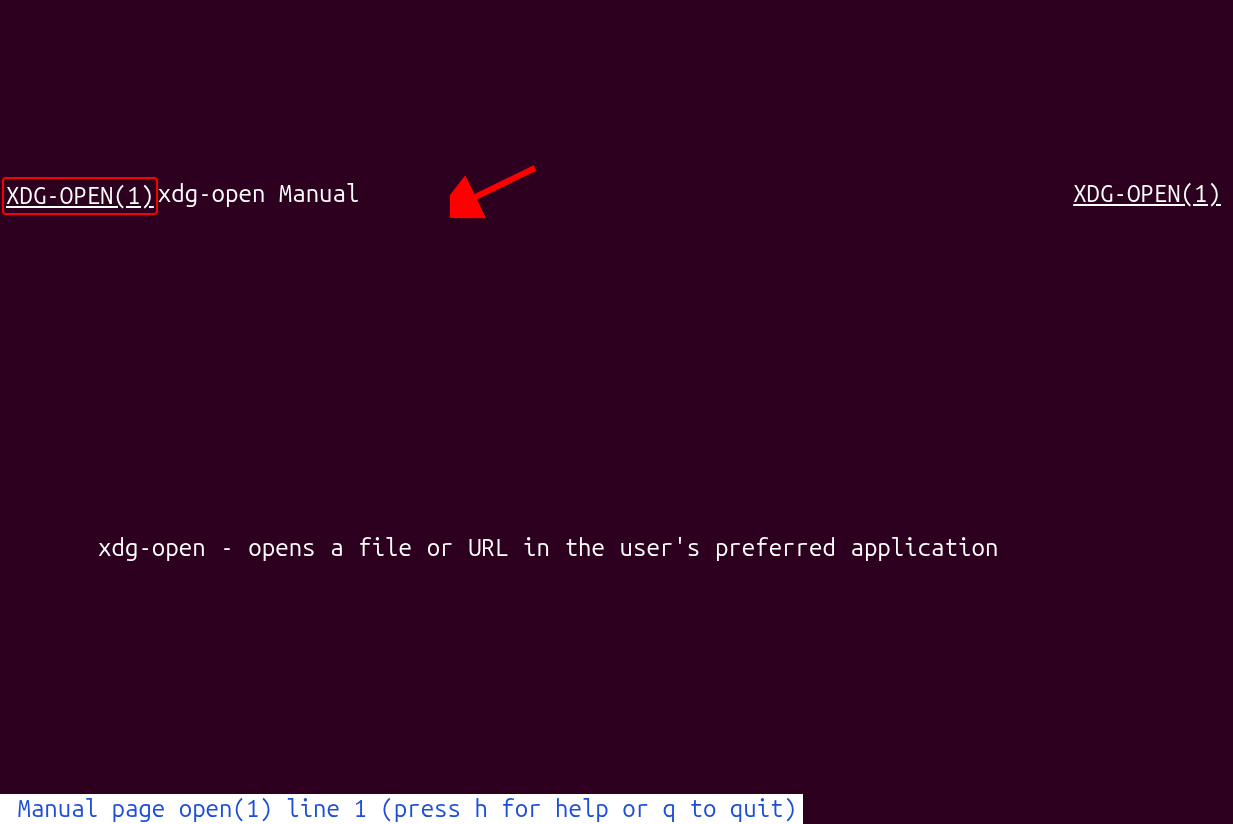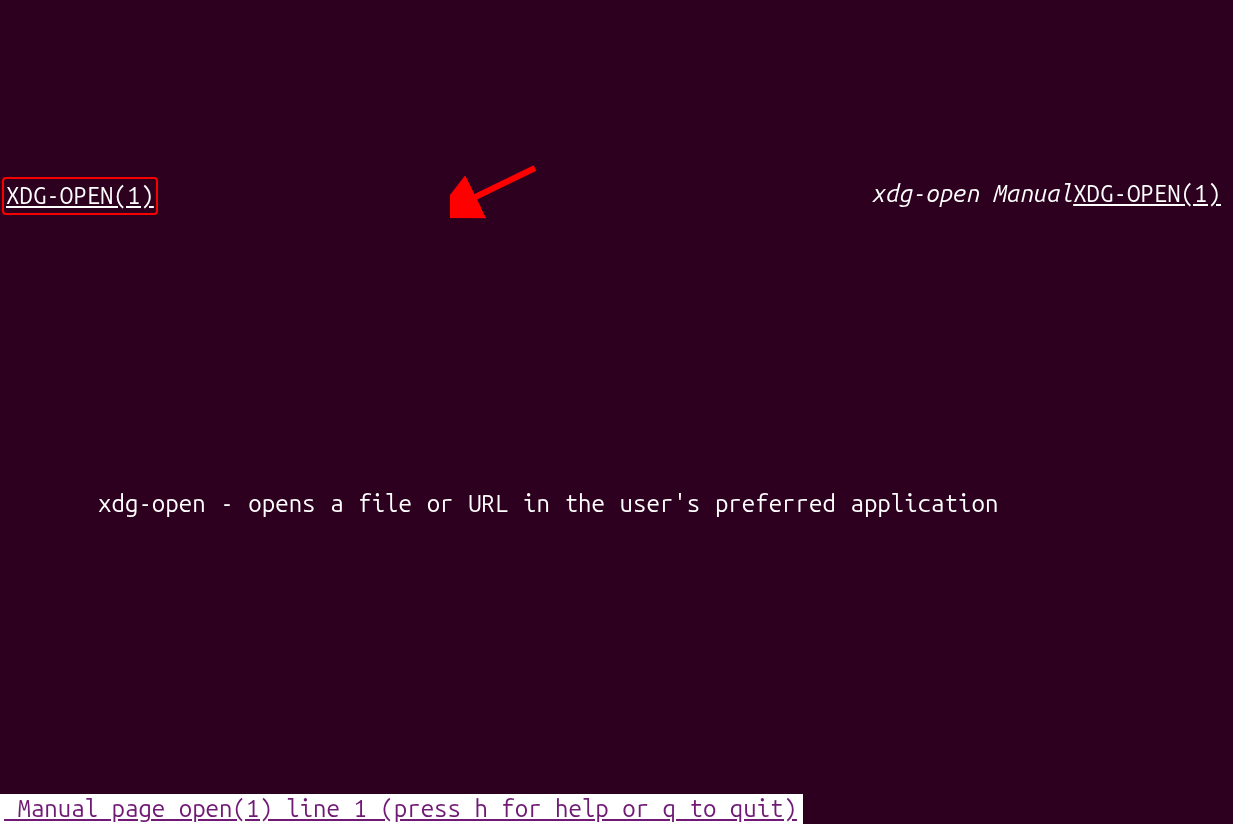--- a/index.html
+++ b/index.html
@@ -33,45 +33,45 @@
     margin-left: -2px;
   }
   .header-right {
     text-decoration: underline;
   }
   .status-bar {
     position: absolute;
     left: 0;
     bottom: 0;
     background: #ffffff;
-    color: #701a75;
+    color: #1d4ed8;
     font-size: 24px;
     line-height: 30px;
     padding: 0 6px 0 4px;
     white-space: pre;
-    text-decoration: underline;
   }
   .row {
     display: flex;
     width: 100%;
     margin-top: 35px;
   }
   .row .left { flex: 0 0 auto; }
-  .row .center { flex: 1 1 auto; text-align: right; font-style: italic; }
+  .row .center { flex: 1 1 auto; text-align: left; }
   .row .right { flex: 0 0 auto; text-align: right; padding-right: 8px;}
   .blank { height: 34px; }
   .section-heading {
     font-weight: bold;
     padding-left: 0;
   }
   .body-indent {
     padding-left: 7ch;
     white-space: normal;
     max-width: 76ch;
     word-spacing: 0.05em;
+    margin-top: 44px;
   }
   .arrow {
     position: absolute;
     left: 450px;
     top: 160px;
     pointer-events: none;
   }
 </style>
 </head>
 <body>

